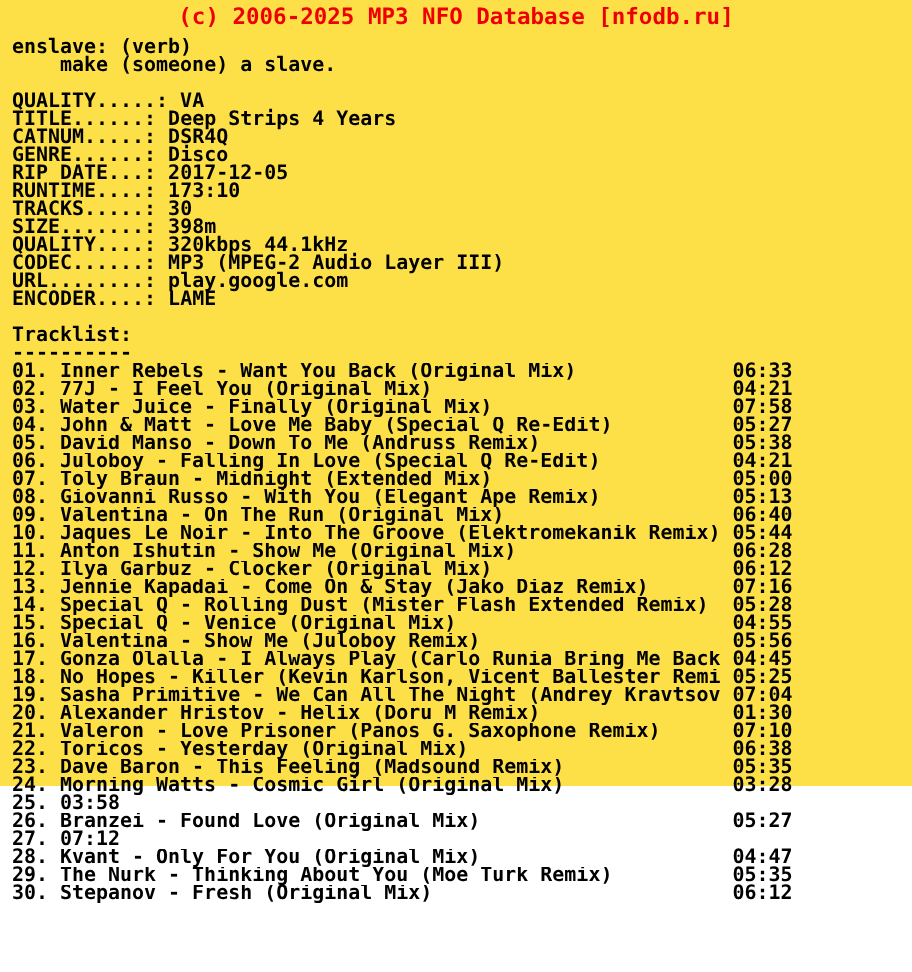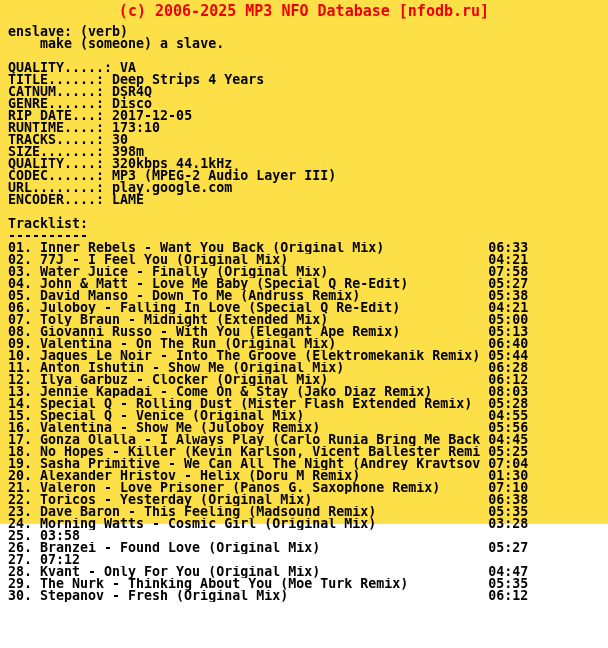--- a/index.html
+++ b/index.html
@@ -161,21 +161,21 @@
           <span class="track-time">06:28</span>
         </div>
         <div class="line track-row">
           <span class="track-num">12.</span>
           <span class="track-title">Ilya Garbuz - Clocker (Original Mix)</span>
           <span class="track-time">06:12</span>
         </div>
         <div class="line track-row">
           <span class="track-num">13.</span>
           <span class="track-title">Jennie Kapadai - Come On &amp; Stay (Jako Diaz Remix)</span>
-          <span class="track-time">08:03</span>
+          <span class="track-time">07:16</span>
         </div>
         <div class="line track-row">
           <span class="track-num">14.</span>
           <span class="track-title">Special Q - Rolling Dust (Mister Flash Extended Remix)</span>
           <span class="track-time">05:28</span>
         </div>
         <div class="line track-row">
           <span class="track-num">15.</span>
           <span class="track-title">Special Q - Venice (Original Mix)</span>
           <span class="track-time">04:55</span>

